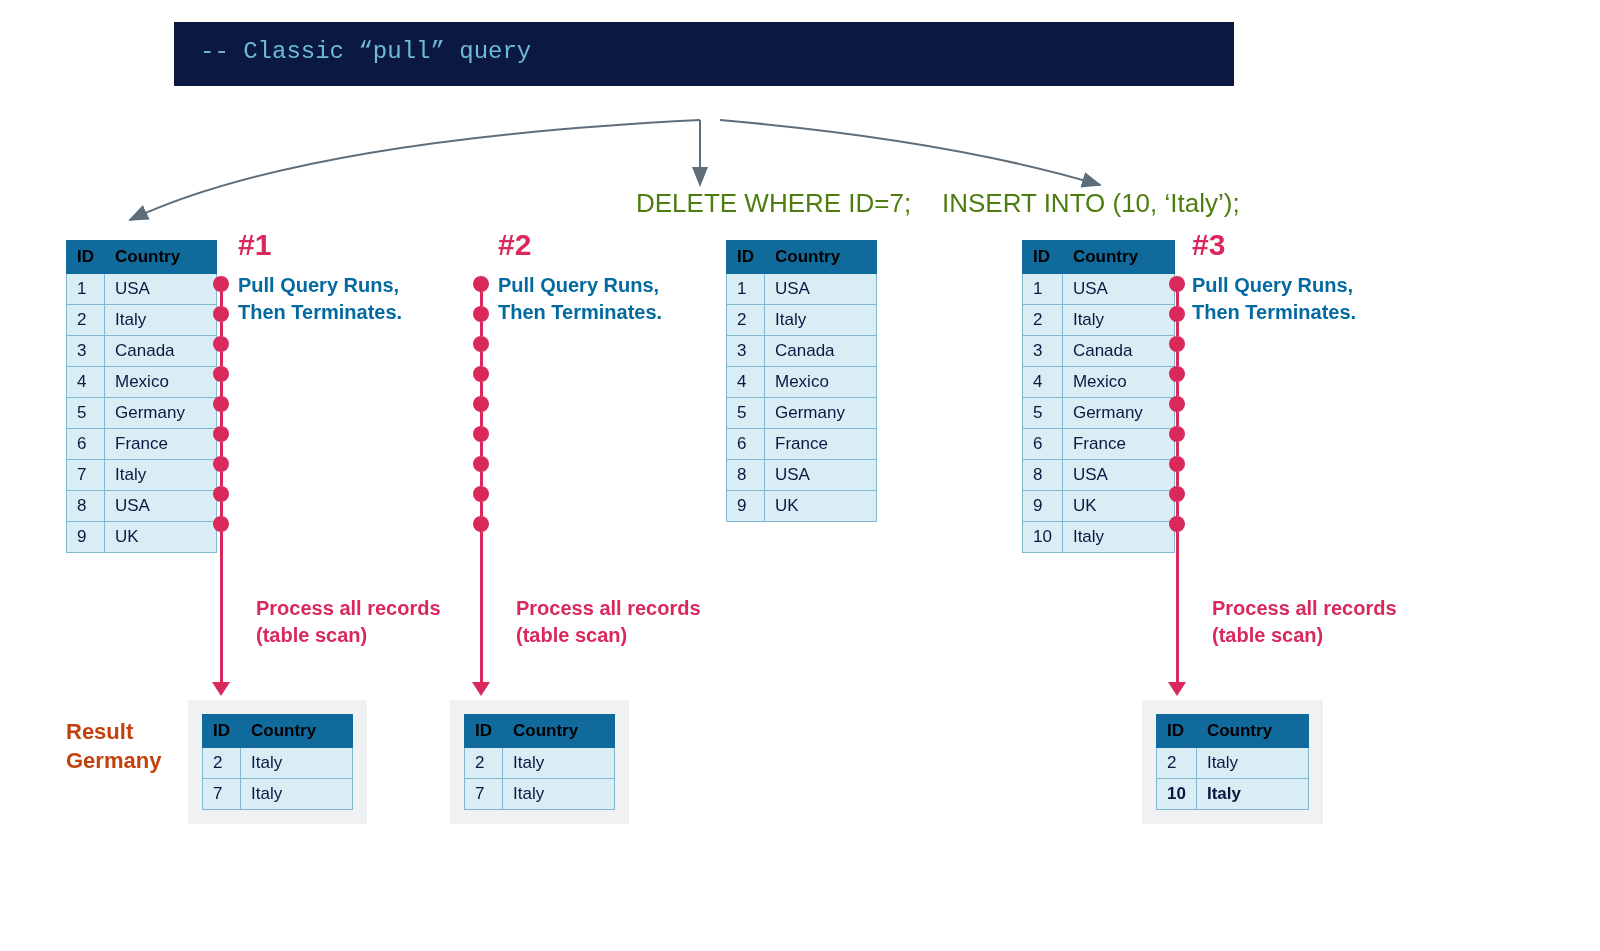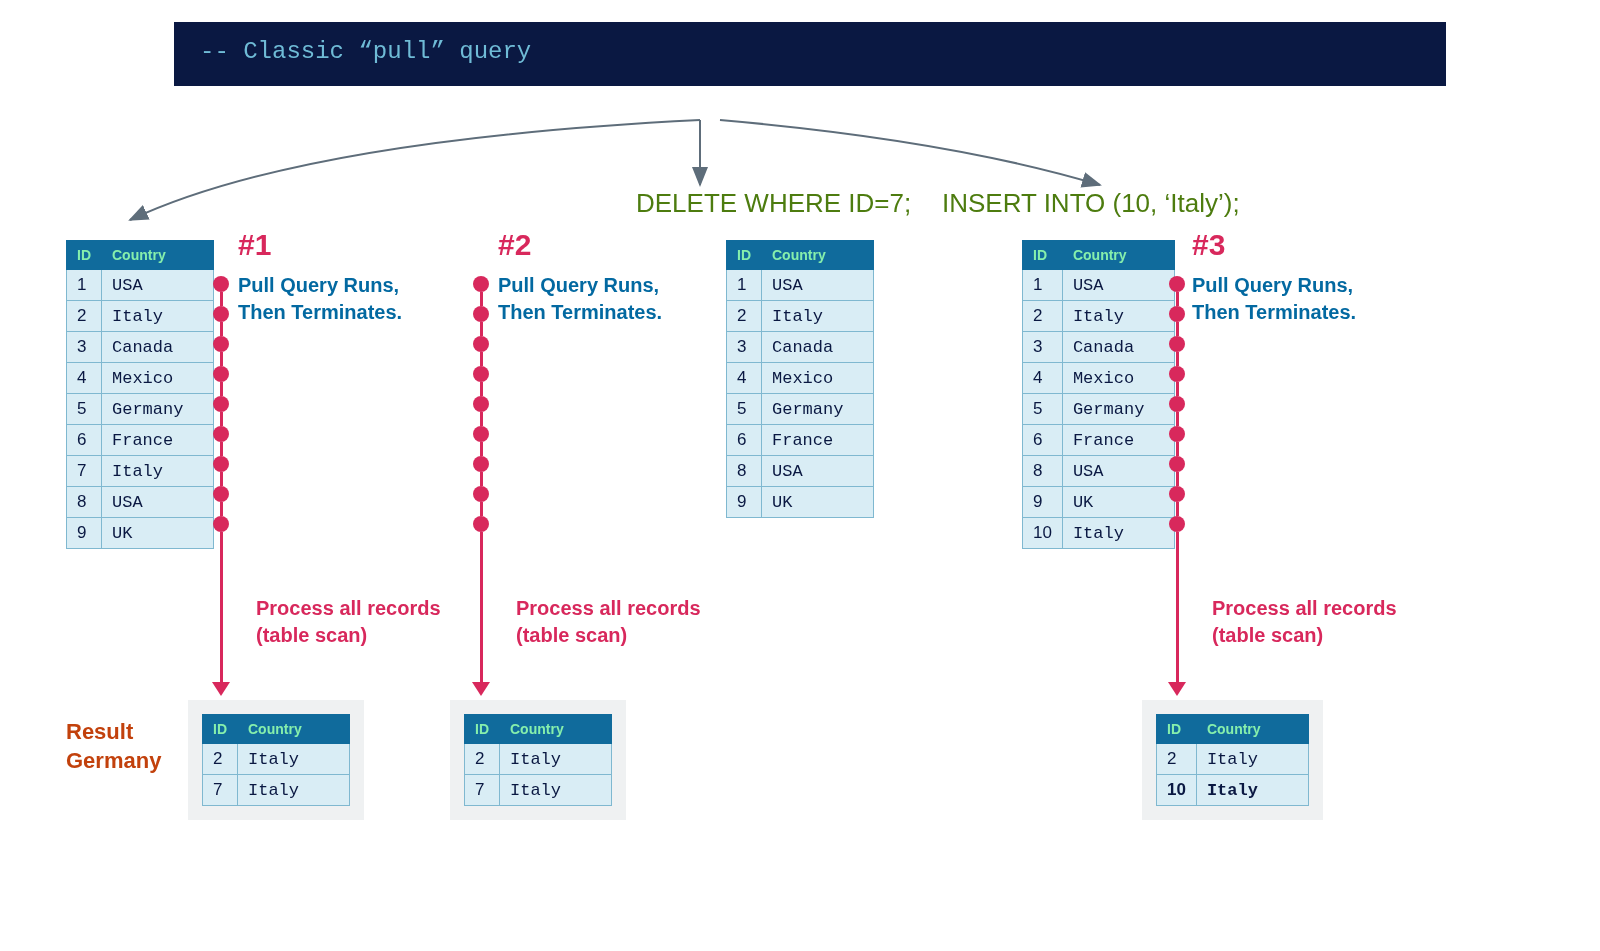--- a/index.html
+++ b/index.html
@@ -7,21 +7,21 @@
     font-family: -apple-system, BlinkMacSystemFont, "Segoe UI", Arial, sans-serif;
     background: #fff;
     width: 1600px;
     height: 951px;
     position: relative;
   }
   .codebox {
     position: absolute;
     top: 22px;
     left: 174px;
-    width: 1272px;
+    width: 1060px;
     background: #0a1842;
     color: #fff;
     font-family: "Courier New", monospace;
     font-size: 24px;
     padding: 14px 26px 18px 26px;
     line-height: 1.35;
   }
   .comment { color: #6fbbd6; }
   .keyword { color: #fff; }
   .step-label {
@@ -61,36 +61,36 @@
     position: absolute;
     line-height: 1.3;
   }
   table.data {
     border-collapse: collapse;
     position: absolute;
     background: #fff;
   }
   table.data th {
     background: #106b9c;
-    color: #86efac;
+    color: #000000;
     text-align: left;
     padding: 6px 10px;
-    font-size: 14px;
+    font-size: 17px;
     font-weight: 700;
     border: 1px solid #106b9c;
   }
   table.data td {
     background: #d9edf5;
     border: 1px solid #7fb8d0;
     padding: 5px 10px;
     font-size: 17px;
     color: #0a1842;
   }
   table.data td.idcol { width: 32px; }
-  table.data td.ccol { width: 112px; font-family: Liberation Mono, monospace; }
+  table.data td.ccol { width: 112px; }
   .result-panel {
     position: absolute;
     background: #eff1f2;
     padding: 14px;
   }
   .result-panel table.data { position: static; }
   .dotcol {
     position: absolute;
   }
   .dotcol .dot {

